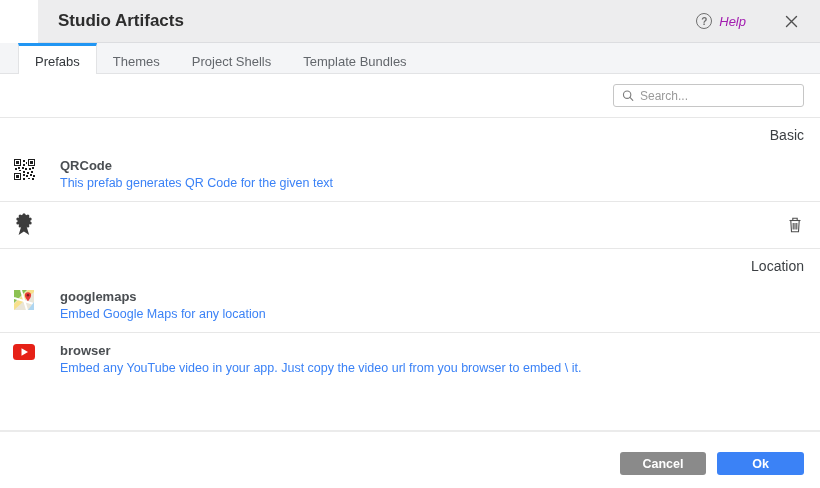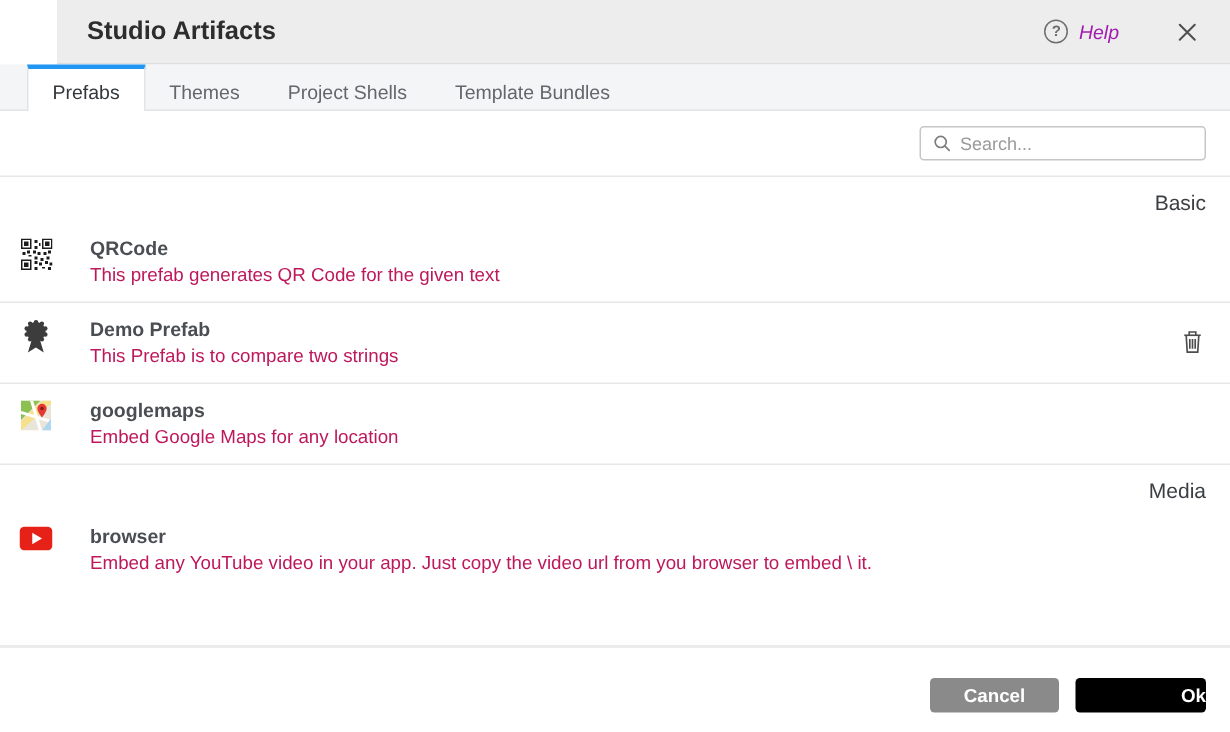--- a/index.html
+++ b/index.html
@@ -37,31 +37,31 @@
   .search-box input { border:none; outline:none; flex:1; font-size:12px; color:#555;
                       font-family:"Liberation Sans", sans-serif; background:transparent; }
   .search-box input::placeholder { color:#9a9a9a; }
 
   .section-head { padding:9px 16px 5px; font-size:14px; color:#3b3f43;text-align:right; }
   .item-row { display:flex; align-items:flex-start; padding:10px 16px 11px 12px;gap:16px; }
   .item-row.bordered { border-bottom:1px solid #e7e7e7; }
   .item-icon { width:24px; flex:0 0 24px; margin-right:8px; margin-top:1px;
                display:flex; justify-content:center; }
   .item-title { font-size:13px; font-weight:bold; color:#4a4e52; margin-bottom:3px; }
-  .item-desc { font-size:12.5px; color:#be185d; }
+  .item-desc { font-size:12.5px; color:#3b82f6; }
   .trash-btn { margin-left:auto; align-self:center; cursor:pointer; padding:2px; }
 
   
   .footer { flex:0 0 58px; border-top:2px solid #ebebeb; background:#fff;
             display:flex; justify-content:flex-end; align-items:flex-start;
             gap:11px; padding:20px 16px 0;margin-top:29px; }
   .btn { height:23px; border:none; border-radius:3px; font-size:12.5px; font-weight:bold;
          color:#fff; cursor:pointer; font-family:"Liberation Sans", sans-serif; }
   .btn-cancel { width:86px; background:#8a8a8a; }
-  .btn-ok { width:87px; background:#000000;text-align:right; }
+  .btn-ok { width:87px; background:#3b82f6; }
 
   svg { display:block; }
 </style>
 </head>
 <body>
 
 <div class="dialog">
 
   <div class="header">
     <div class="header-title">Studio Artifacts</div>
@@ -156,55 +156,51 @@
           <circle cx="16.2" cy="6" r="1.5"></circle>
             <circle cx="16.2" cy="10" r="1.5"></circle>
           <circle cx="13.9" cy="13.1" r="1.5"></circle>
             <circle cx="10" cy="14.2" r="1.5"></circle>
           <circle cx="6.1" cy="13.1" r="1.5"></circle>
             <circle cx="3.8" cy="10" r="1.5"></circle>
           <circle cx="3.8" cy="6" r="1.5"></circle>
             <circle cx="6.1" cy="2.9" r="1.5"></circle>
         </svg>
       </span>
-      <div class="item-text">
-        <div class="item-title">Demo Prefab</div>
-        <div class="item-desc">This Prefab is to compare two strings</div>
-      </div>
       <span class="trash-btn">
         <svg width="14" height="16" viewBox="0 0 14 16" fill="none" stroke="#4e4e4e" stroke-width="1.1">
           <path d="M1.5 3.5 h11"></path>
           <path d="M4.8 3.3 V1.3 h4.4 v2"></path>
           <path d="M2.8 3.7 l.7 11 h7 l.7 -11"></path>
           <path d="M5.2 6 v6.5 M7 6 v6.5 M8.8 6 v6.5"></path>
         </svg>
       </span>
     </div>
 
+    <div class="section-head">Location</div>
 
     <div class="item-row bordered">
       <span class="item-icon">
         <svg width="20" height="20" viewBox="0 0 20 20">
           <rect width="20" height="20" fill="#e9e5d8"></rect>
           <polygon points="0,0 13,0 0,13" fill="#8cc152"></polygon>
           <polygon points="0,20 0,14 14,0 20,0 20,2" fill="#f7e08b"></polygon>
           <path d="M0 8 L20 14" stroke="#ffffff" stroke-width="2"></path>
           <path d="M7 0 L13 20" stroke="#ffffff" stroke-width="2"></path>
           <polygon points="14,20 20,20 20,12" fill="#aed6f1"></polygon>
           <path d="M14 2.2 a3.1 3.1 0 0 1 3.1 3.1 c0 2.3 -3.1 6 -3.1 6 s-3.1 -3.7 -3.1 -6 a3.1 3.1 0 0 1 3.1 -3.1 Z" fill="#e53935"></path>
           <circle cx="14" cy="5.3" r="1.2" fill="#7b1f1c"></circle>
         </svg>
       </span>
       <div class="item-text">
         <div class="item-title">googlemaps</div>
         <div class="item-desc">Embed Google Maps for any location</div>
       </div>
     </div>
 
-    <div class="section-head">Media</div>
 
     <div class="item-row">
       <span class="item-icon">
         <svg width="22" height="16" viewBox="0 0 22 16">
           <rect width="22" height="16" rx="3.5" fill="#e62117"></rect>
           <polygon points="8.5,4.2 8.5,11.8 15,8" fill="#ffffff"></polygon>
         </svg>
       </span>
       <div class="item-text">
         <div class="item-title">browser</div>

